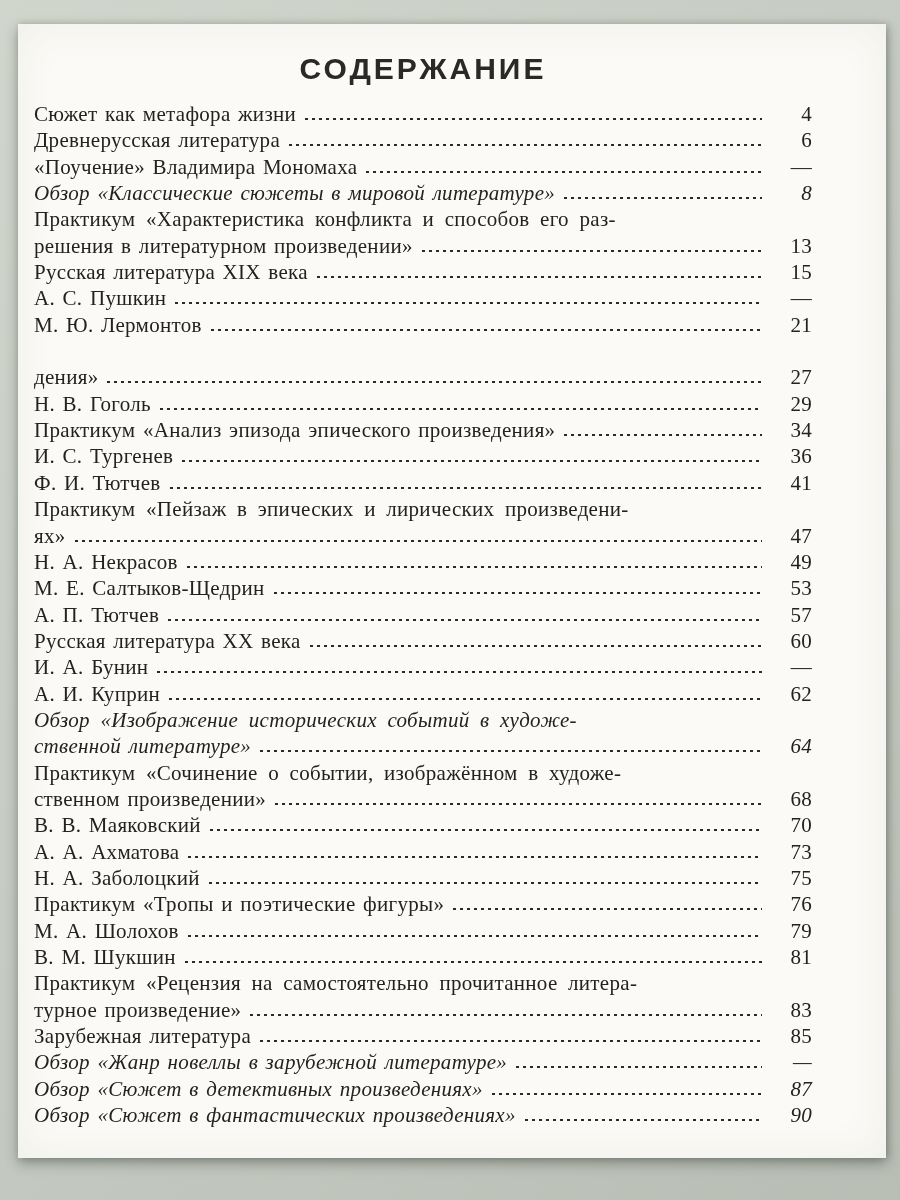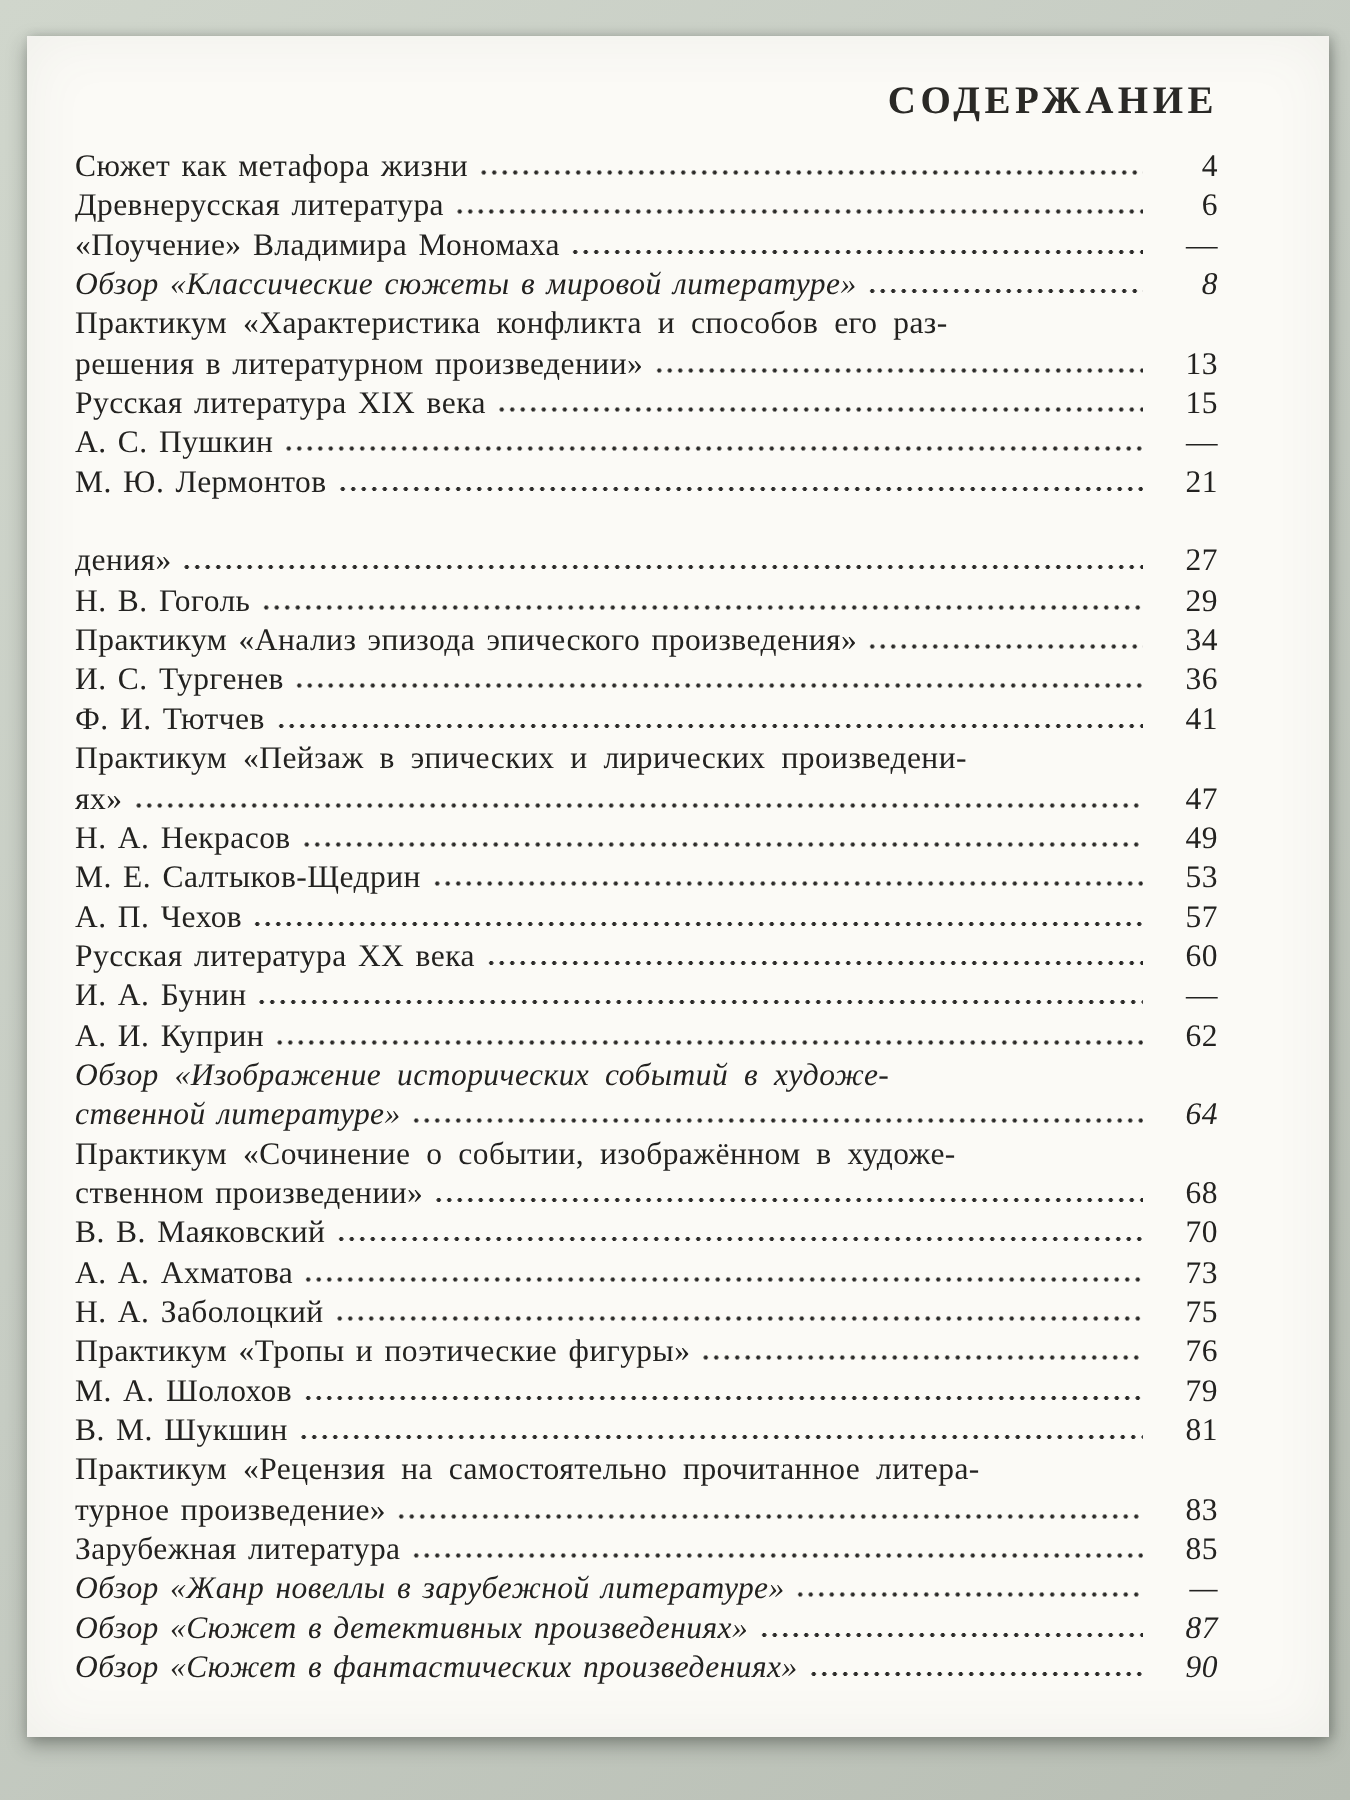--- a/index.html
+++ b/index.html
@@ -21,37 +21,36 @@
     background: #fbfaf6;
     box-shadow: 0 5px 12px rgba(35,40,35,0.38), 2px 0 6px rgba(35,40,35,0.18),
                 inset 0 0 40px rgba(90,95,85,0.07);
   }
   .toc {
     padding: 28px 74px 0 16px;
     color: #232220;
   }
   .toc-title {
     margin: 0 0 16px 0;
-    text-align: right;
-    font-family: Liberation Serif, serif;
+    text-align: center;
+    font-family: Liberation Sans, sans-serif;
     font-weight: bold;
-    font-size: 26px;
+    font-size: 30px;
     letter-spacing: 3px;
     color: #27262415;
     color: #2a2926;
   }
   .row {
     display: flex;
     align-items: baseline;
     height: 26.35px;
     font-size: 21px;
     letter-spacing: 0.3px;
     word-spacing: 2px;
     white-space: nowrap;
-    margin-left: 16px;
   }
   .row.bold { font-weight: normal; }
   .row.boldItalic { font-weight: normal; font-style: italic; }
   .row.fill { word-spacing: 5px; gap: 33px; }
   .entry-text { flex: 0 1 auto; overflow: hidden; }
   .leader {
     flex: 1 1 auto;
     min-width: 6px;
     height: 6px;
     margin-left: 7px;
@@ -164,21 +163,21 @@
             <span class="entry-text">Н. А. Некрасов</span>
             <span class="leader"></span>
             <span class="pg">49</span>
           </div>
           <div class="row normal">
             <span class="entry-text">М. Е. Салтыков-Щедрин</span>
             <span class="leader"></span>
             <span class="pg">53</span>
           </div>
           <div class="row normal">
-            <span class="entry-text">А. П. Чехов</span>
+            <span class="entry-text">А. П. Тютчев</span>
             <span class="leader"></span>
             <span class="pg">57</span>
           </div>
           <div class="row bold">
             <span class="entry-text">Русская литература XX века</span>
             <span class="leader"></span>
             <span class="pg">60</span>
           </div>
           <div class="row normal">
             <span class="entry-text">И. А. Бунин</span>

